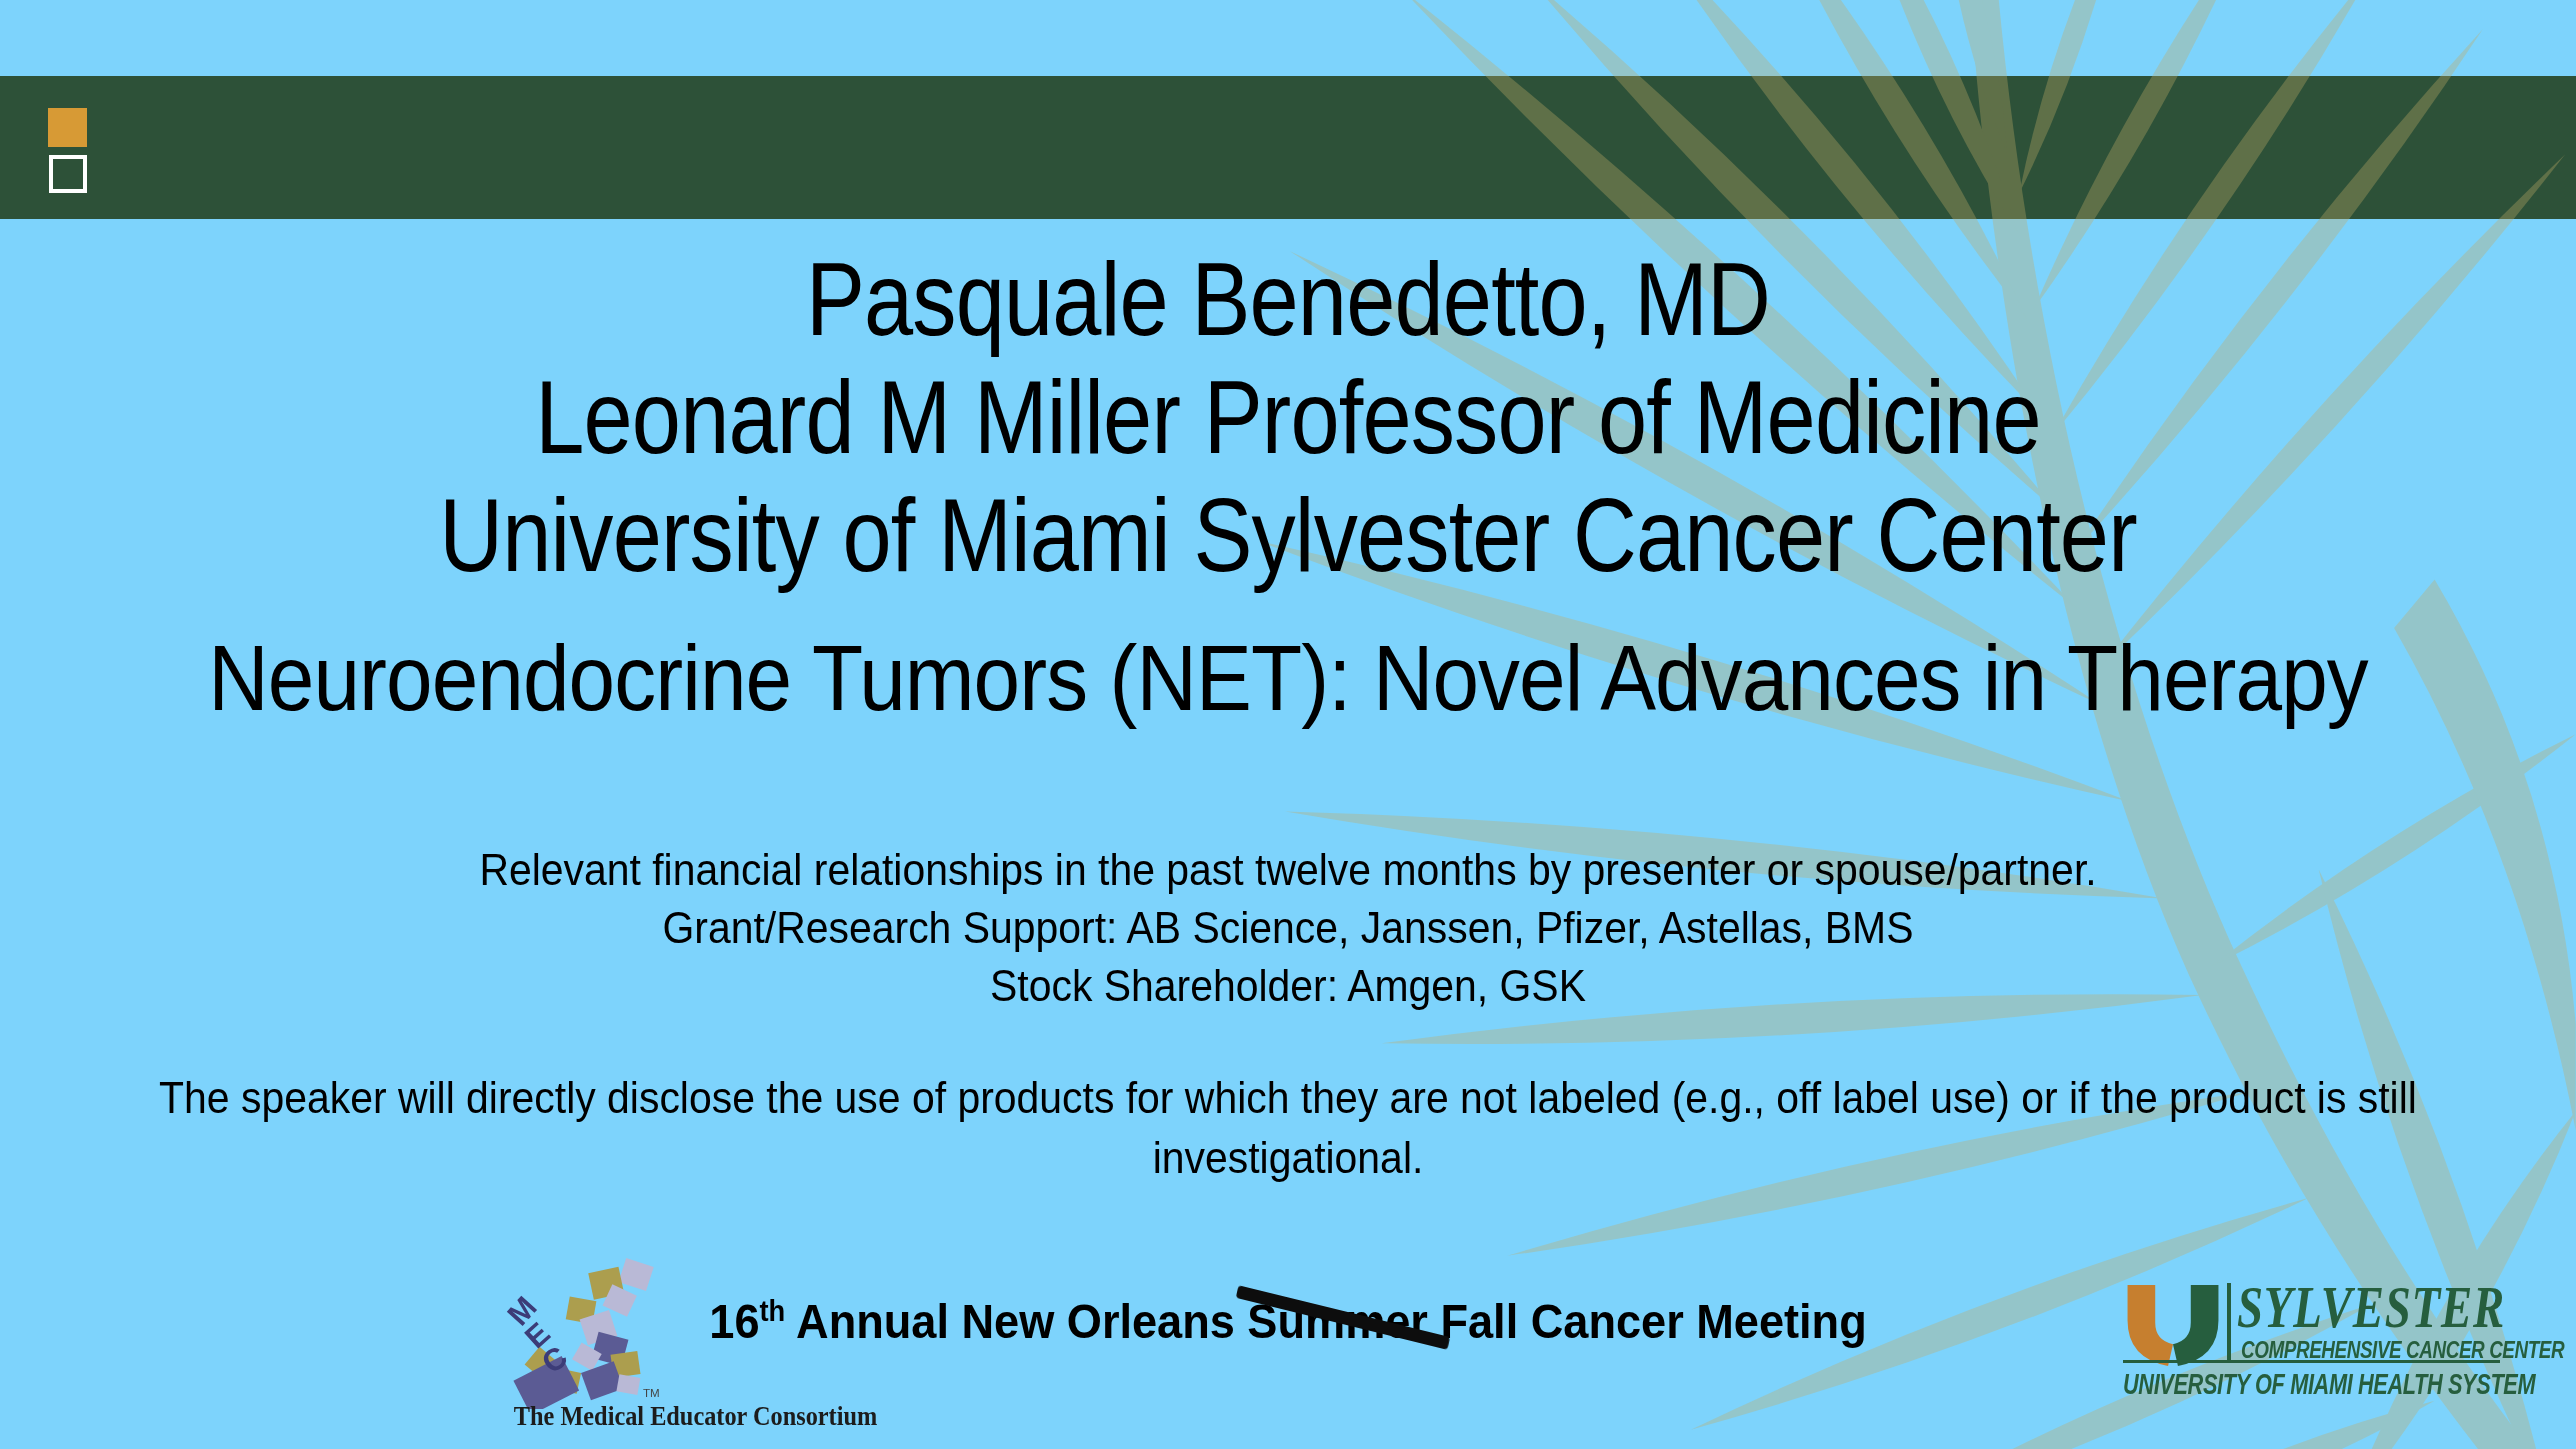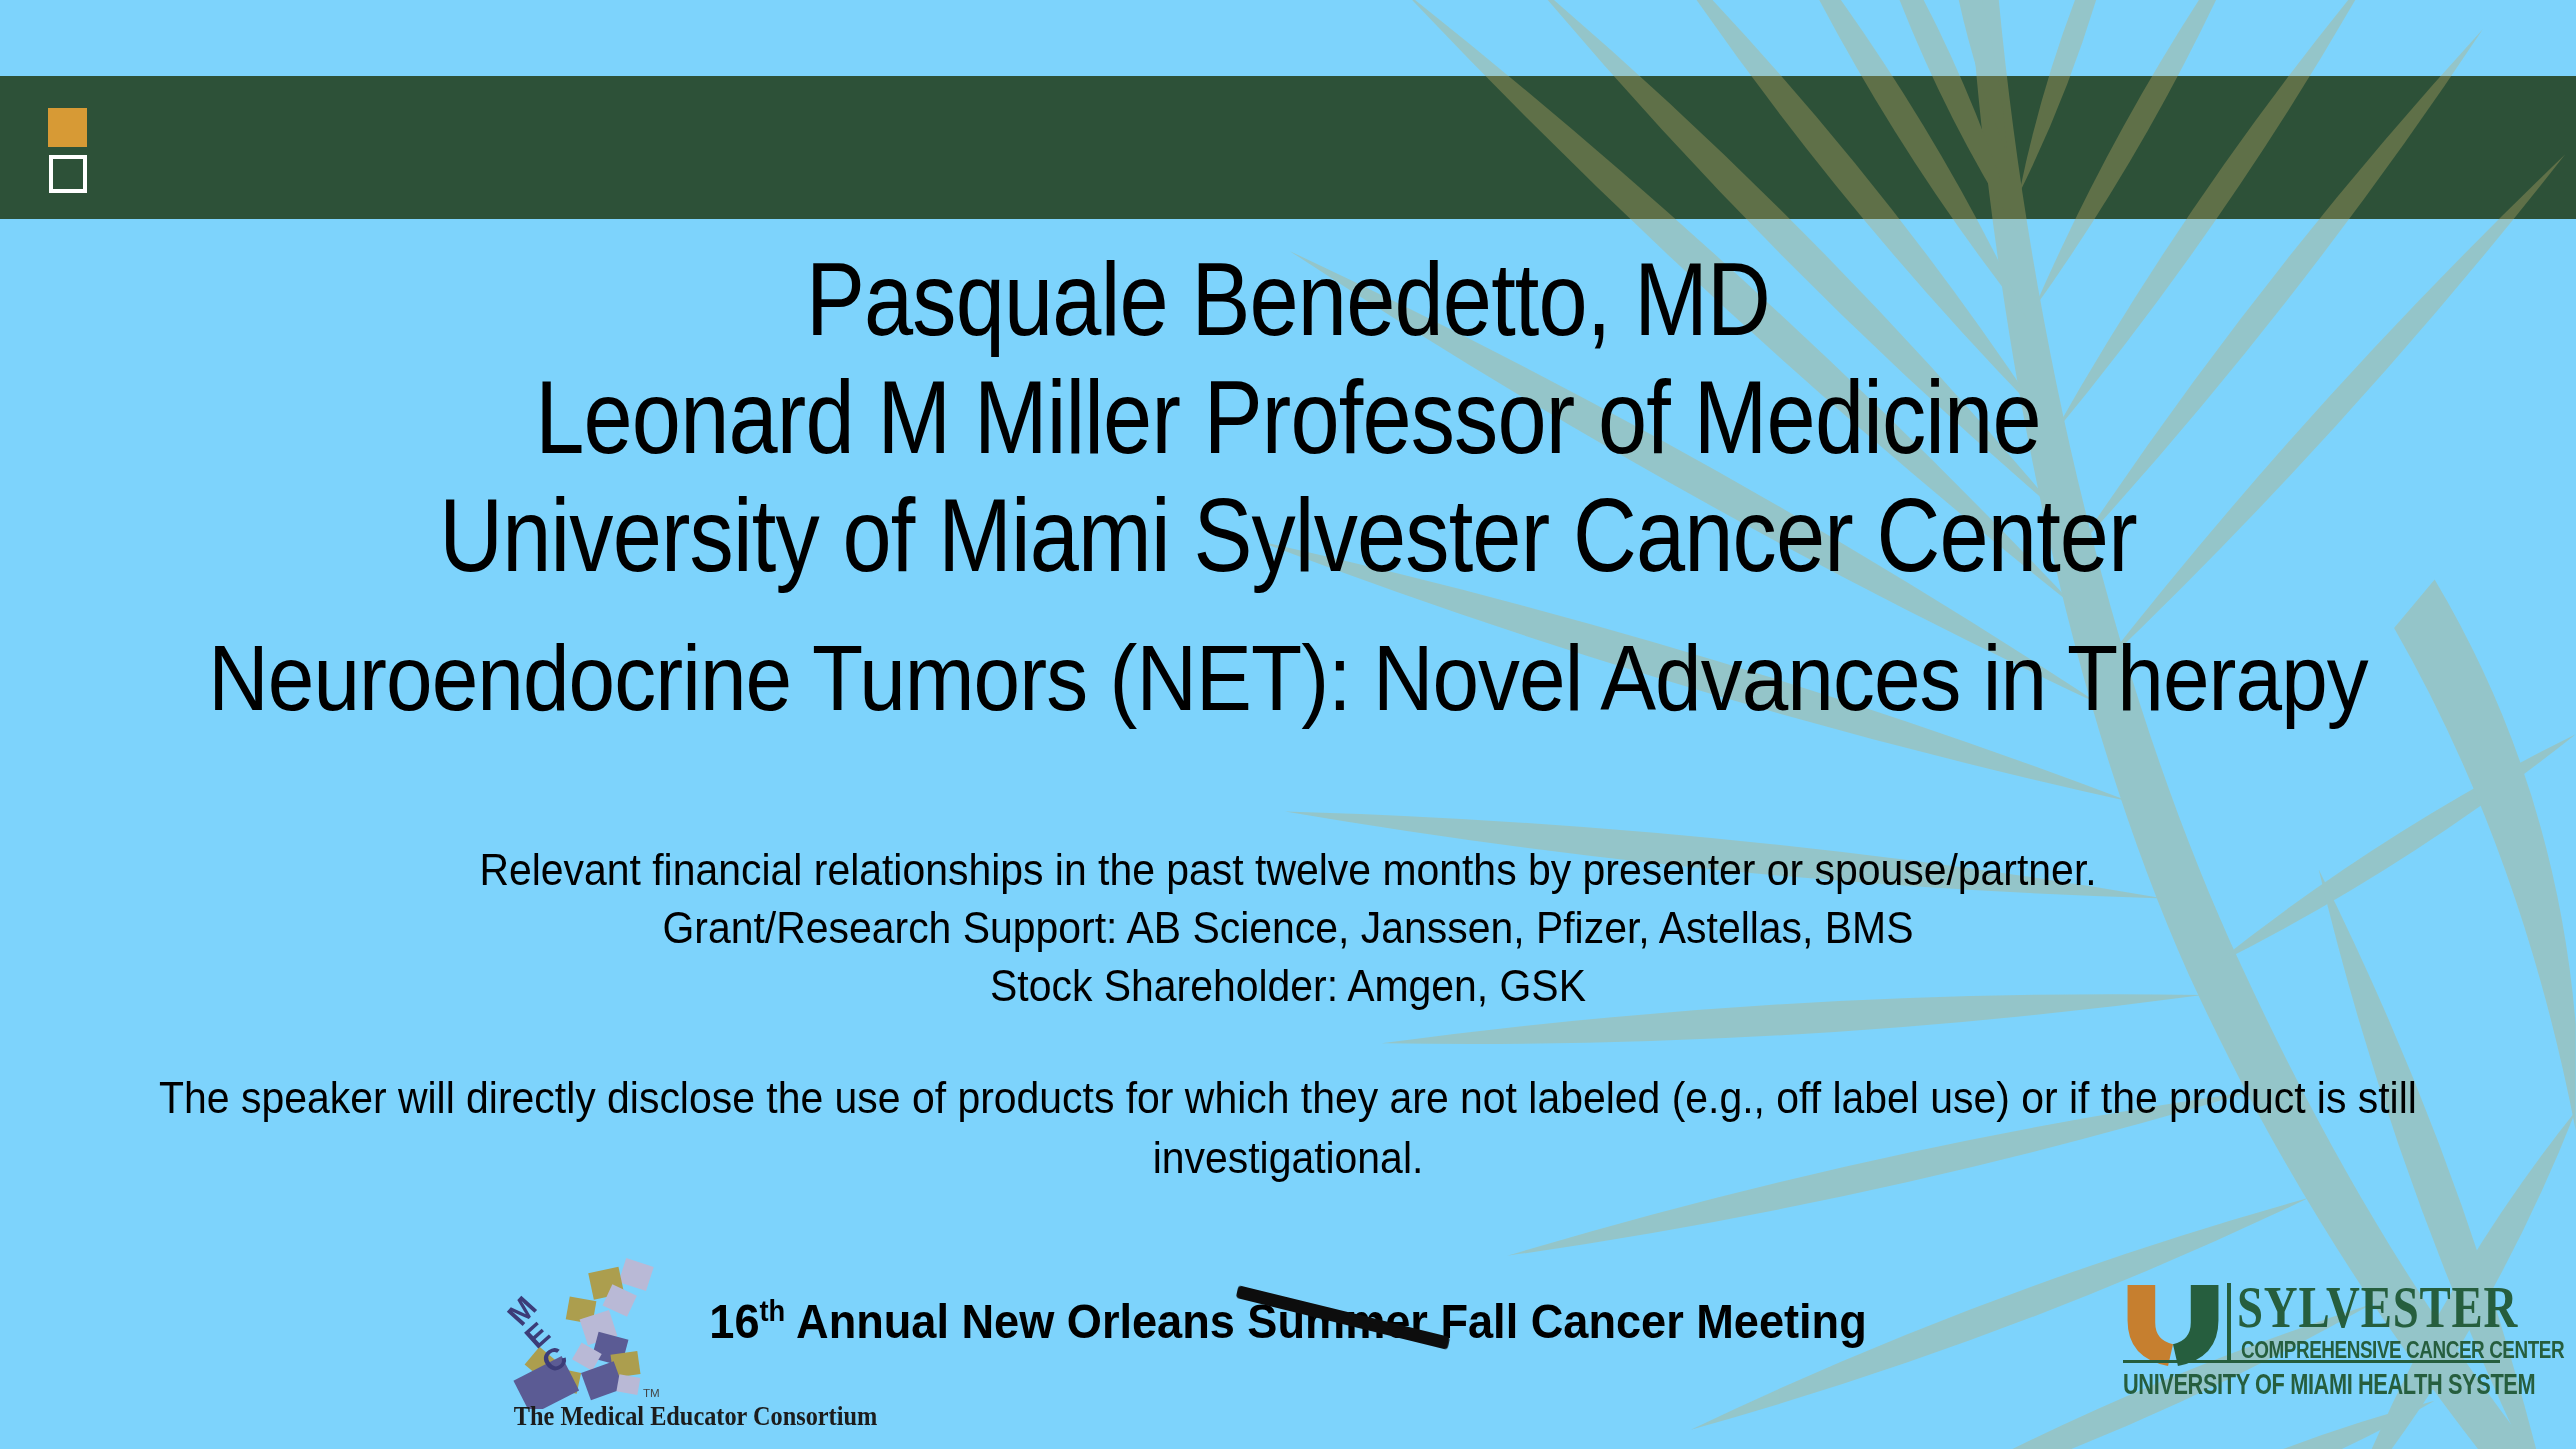--- a/index.html
+++ b/index.html
@@ -34,21 +34,21 @@
   .strike-bar{position:absolute;left:-13.5px;top:15.5px;width:calc(100% + 39px);height:12.6px;
               background:#0d0d0d;transform:rotate(13deg);border-radius:3.9px;}
 
   
   .mec-logo{position:absolute;left:498px;top:1254px;width:396px;height:188px;}
   .mec-caption{position:absolute;left:-9.7px;top:147px;width:415px;text-align:center;
                font-family:"Liberation Serif",serif;font-weight:bold;font-size:27px;color:#1c1c1c;
                transform:scaleX(.9);transform-origin:center top;}
 
   
-  .sylvester-logo{position:absolute;left:2121px;top:1281px;width:386px;height:120px;color:#265e3e;}
+  .sylvester-logo{position:absolute;left:2121px;top:1281px;width:386px;height:120px;color:#265e3e;font-style:italic;}
   .u-mark{position:absolute;left:1.9px;top:3.9px;}
   .u-divider{position:absolute;left:106px;top:1.9px;width:3.9px;height:79px;background:#265e3e;}
   .sylvester-name{position:absolute;left:116px;top:-7.7px;font-family:"Liberation Serif",serif;
                   font-size:60px;font-weight:bold;letter-spacing:1px;
                   transform:scaleX(.78);transform-origin:left top;white-space:nowrap;}
   .sylvester-sub{position:absolute;left:120px;top:56px;font-size:23px;font-weight:bold;letter-spacing:-0.5px;
                  transform:scaleX(.82);transform-origin:left top;white-space:nowrap;}
   .sylvester-rule{position:absolute;left:1.9px;top:79px;width:377px;height:2.9px;background:#265e3e;}
   .sylvester-system{position:absolute;left:1.9px;top:87px;font-size:29px;font-weight:bold;letter-spacing:-0.5px;
                     transform:scaleX(.75);transform-origin:left top;white-space:nowrap;}

